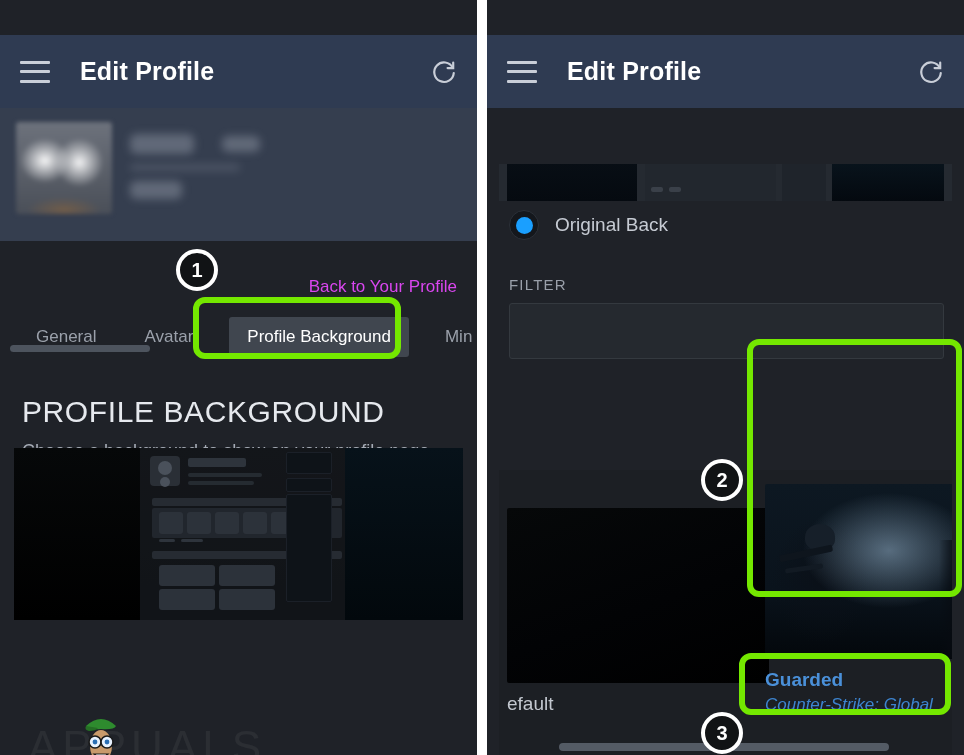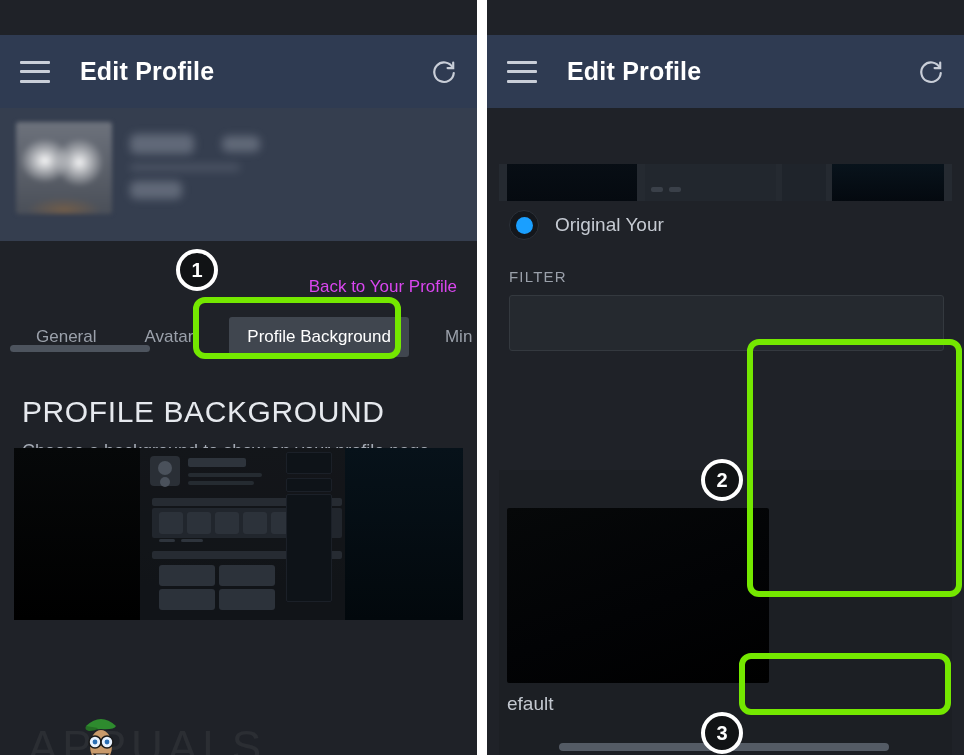--- a/index.html
+++ b/index.html
@@ -397,35 +397,46 @@
 
       </div>
 
       <div class="radio-row" style="margin-top: 56px;">
         <div class="radio"></div>
         <span class="radio-label">Full Screen</span>
       </div>
 
       <div class="radio-row" style="margin-top: 16px;">
         <div class="radio checked"></div>
-        <span class="radio-label">Original Your</span>
-      </div>
-
-      <div style="margin-top: 28px;">
+        <span class="radio-label">Original Back</span>
+      </div>
+
+      <div style="margin-top: 36px;">
         <div class="filter-label">FILTER</div>
         <input class="filter-input" type="text" value="" style="">
       </div>
 
       <div class="bg-list">
 
         <div class="bg-card card-default">
           <div class="bg-thumb"></div>
           <div class="bg-name">efault</div>
         </div>
 
+        <div class="bg-card card-guarded">
+          <div class="bg-thumb">
+            <div class="soldier"></div>
+            <div class="soldier-head"></div>
+            <div class="soldier-gun"></div>
+            <div class="soldier-gun2"></div>
+            <div class="edge-figure"></div>
+          </div>
+          <div class="bg-name">Guarded</div>
+          <div class="bg-sub">Counter-Strike: Global</div>
+        </div>
 
         <div class="hscroll-track">
           <div class="hscroll-thumb"></div>
         </div>
       </div>
 
     </div>
 
     <div class="hl-box" style="left:260px; top:339px; width:215px; height:258px;"></div>
     <div class="badge" style="left:214px; top:459px;">2</div>

